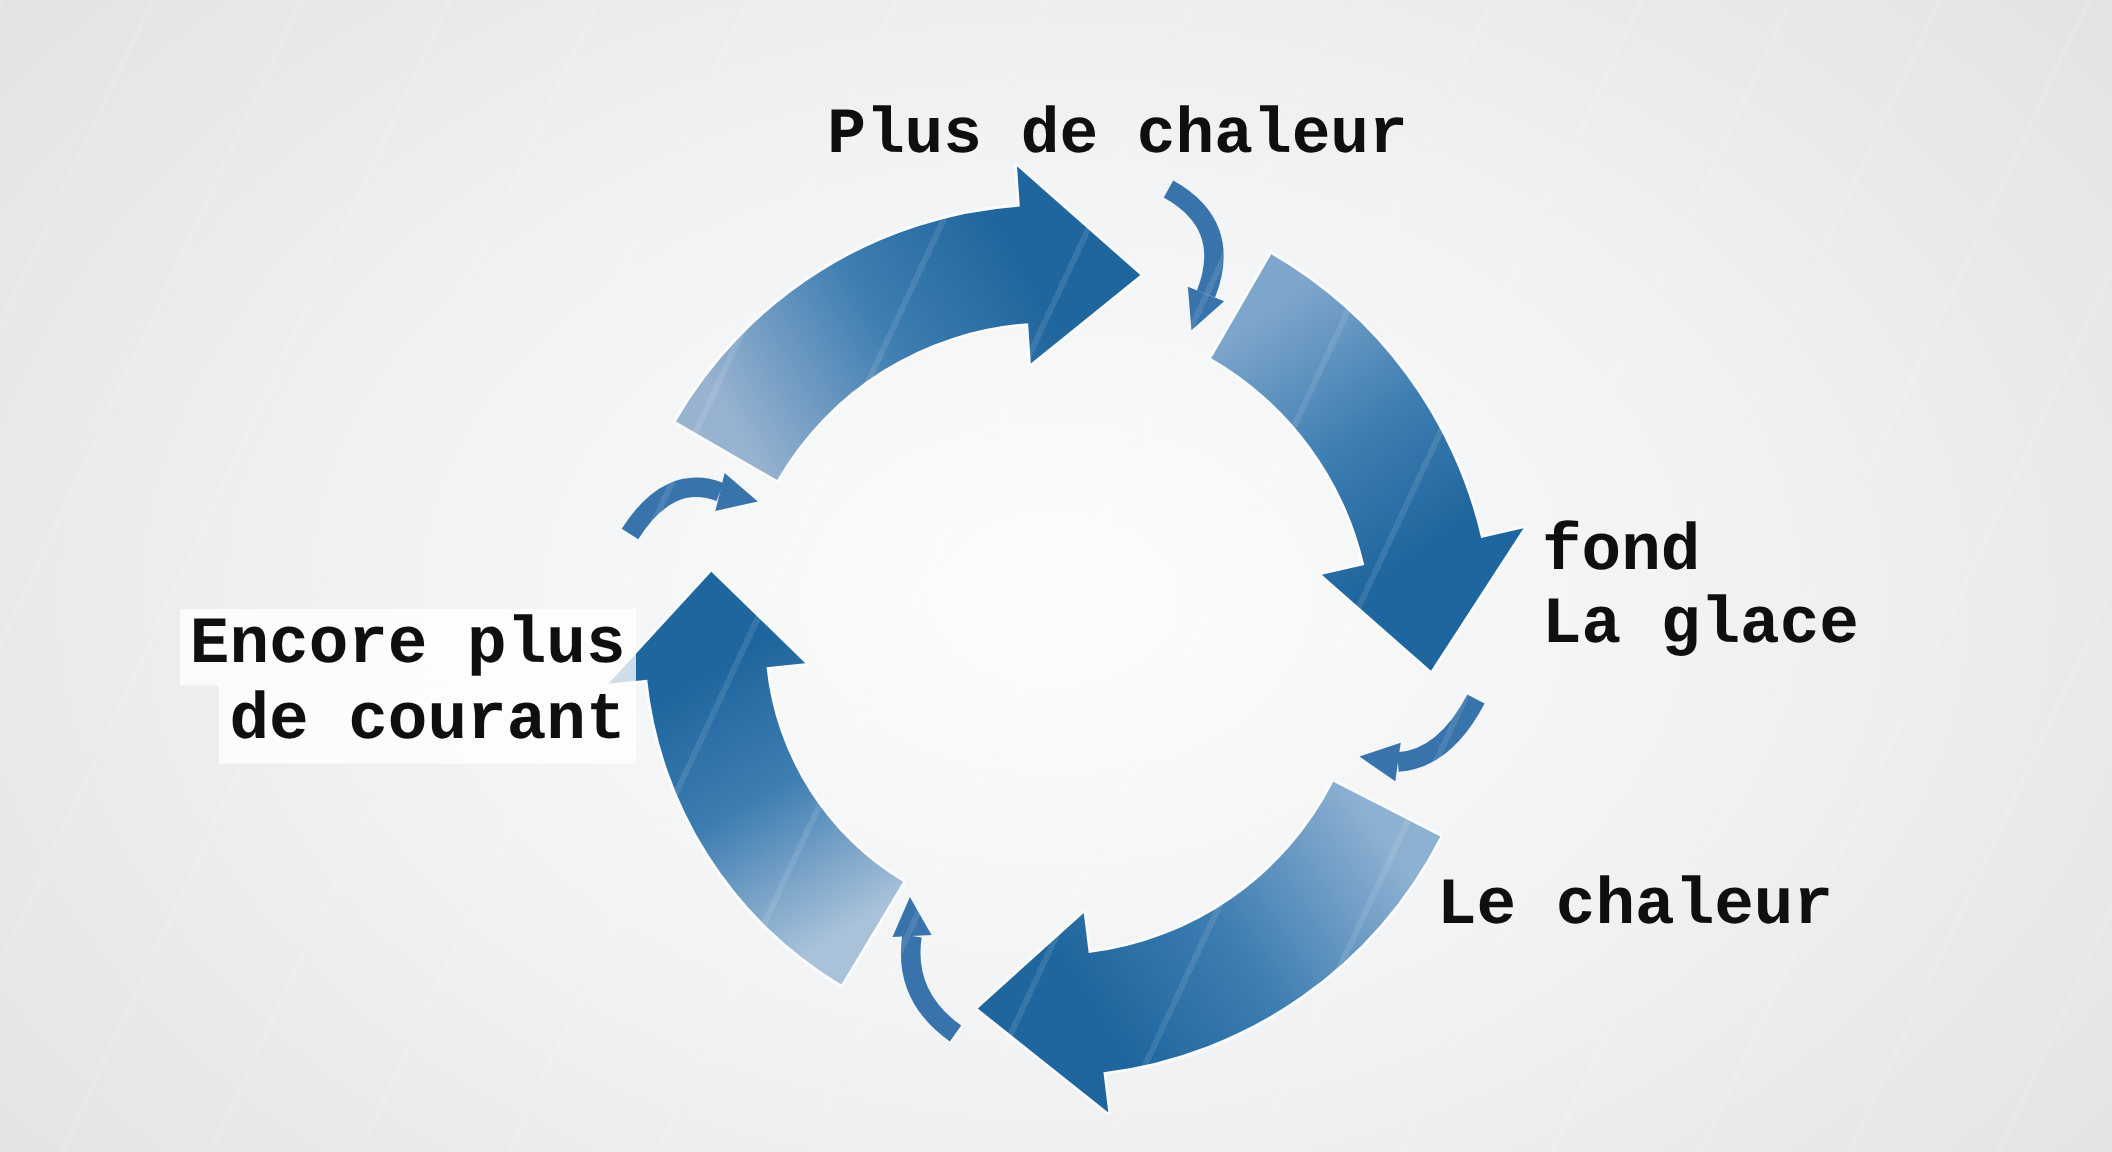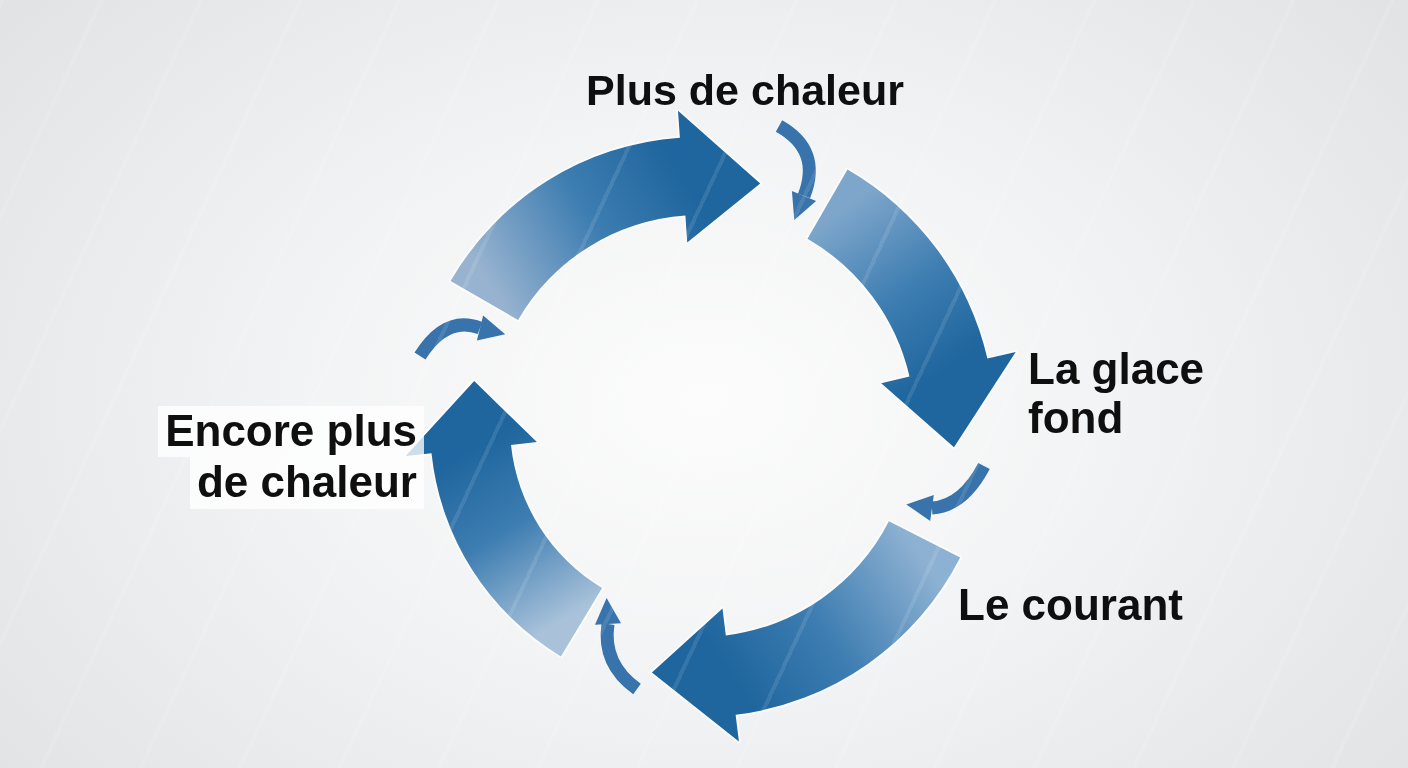--- a/index.html
+++ b/index.html
@@ -16,20 +16,21 @@
     background:repeating-linear-gradient(115deg, rgba(255,255,255,0.10) 0 4px, rgba(0,0,0,0.0) 4px 90px);
   }
   svg.arrows{position:absolute;left:0;top:0;}
   .label{
     position:absolute;
     font-weight:700;
     color:#0f0f0f;
     line-height:1.12;
     letter-spacing:0px;
     z-index:3;
+    font-family:Liberation Mono, monospace;
   }
   .label .line{display:block;}
   .label-top{
     left:745px;top:66px;
     transform:translateX(-50%);
     font-size:43px;
     white-space:nowrap;
   }
   .label-right{left:1028px;top:344px;font-size:44px;}
   .label-bottom-right{left:958px;top:580px;font-size:44px;}
@@ -82,26 +83,26 @@
       <polygon points="606.6,598 621,623.3 595,624.7" fill="#3874ab"></polygon>
       <path d="M 420 356 Q 446 315 480 328" fill="none" stroke="#3874ab" stroke-width="13" stroke-linecap="butt"></path>
       <polygon points="505.2,334.3 476.9,340.6 483.1,315.4" fill="#3874ab"></polygon>
     </svg>
 
   <div class="label label-top" style="color: rgb(15, 15, 15);">
     <span class="line">Plus de chaleur</span>
   </div>
 
   <div class="label label-right" style="color: rgb(15, 15, 15);">
+    <span class="line">fond</span>
     <span class="line">La glace</span>
-    <span class="line">fond</span>
   </div>
 
   <div class="label label-bottom-right" style="color: rgb(15, 15, 15);">
-    <span class="line">Le courant</span>
+    <span class="line">Le chaleur</span>
   </div>
 
   <div class="label label-left" style="color: rgb(15, 15, 15);">
     <span class="line"><span class="hl" style="background: rgba(255, 255, 255, 0.78);">Encore plus</span></span>
-    <span class="line"><span class="hl" style="background: rgba(255, 255, 255, 0.78);">de chaleur</span></span>
+    <span class="line"><span class="hl" style="background: rgba(255, 255, 255, 0.78);">de courant</span></span>
   </div>
 
 </div>
 
 </body></html>

